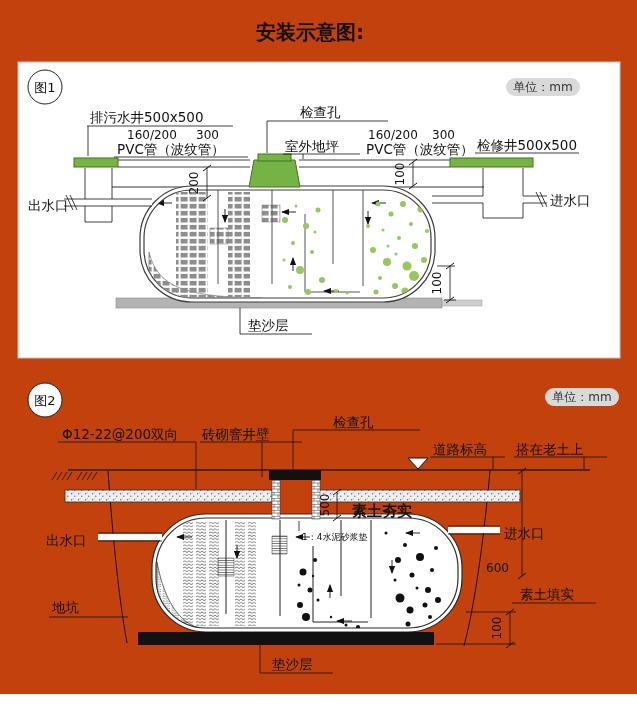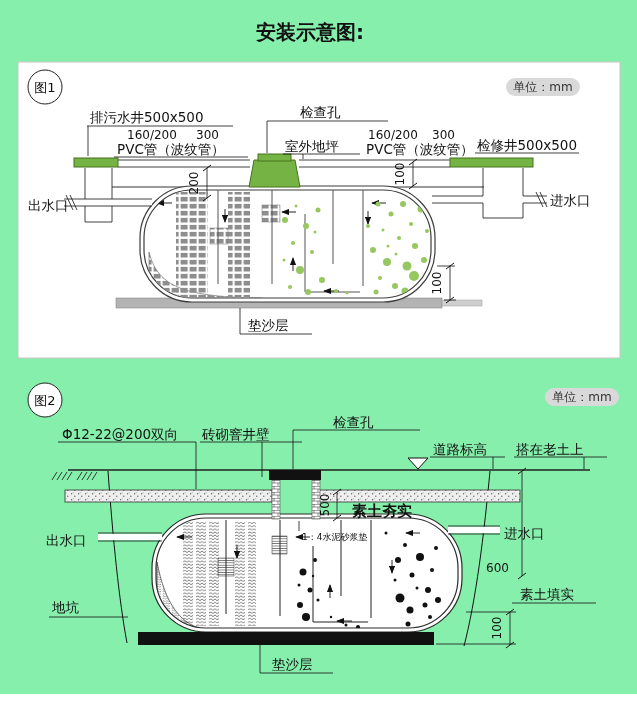--- a/index.html
+++ b/index.html
@@ -1,16 +1,16 @@
 <!DOCTYPE html>
 <html><head>
 <meta charset="utf-8">
 <style>
   html,body{margin:0;padding:0;background:#fff;}
-  .page{position:relative;width:637px;height:694px;background:#86efac;overflow:hidden;
+  .page{position:relative;width:637px;height:694px;background:#c2410c;overflow:hidden;
         font-family:"DejaVu Sans","Liberation Sans",sans-serif;}
   svg{position:absolute;left:0;top:0;}
   text{fill:#111;font-family:"DejaVu Sans","Liberation Sans",sans-serif;}
   .title-t{font-size:20px;font-weight:bold;}
   .tag-t{font-size:13px;}
   .badge-t{font-size:12px;fill:#333;}
   .lbl{font-size:13.5px;}
   .dim{font-size:12px;}
   .big-t{font-size:15px;font-weight:bold;}
   .sm-t{font-size:9px;}

